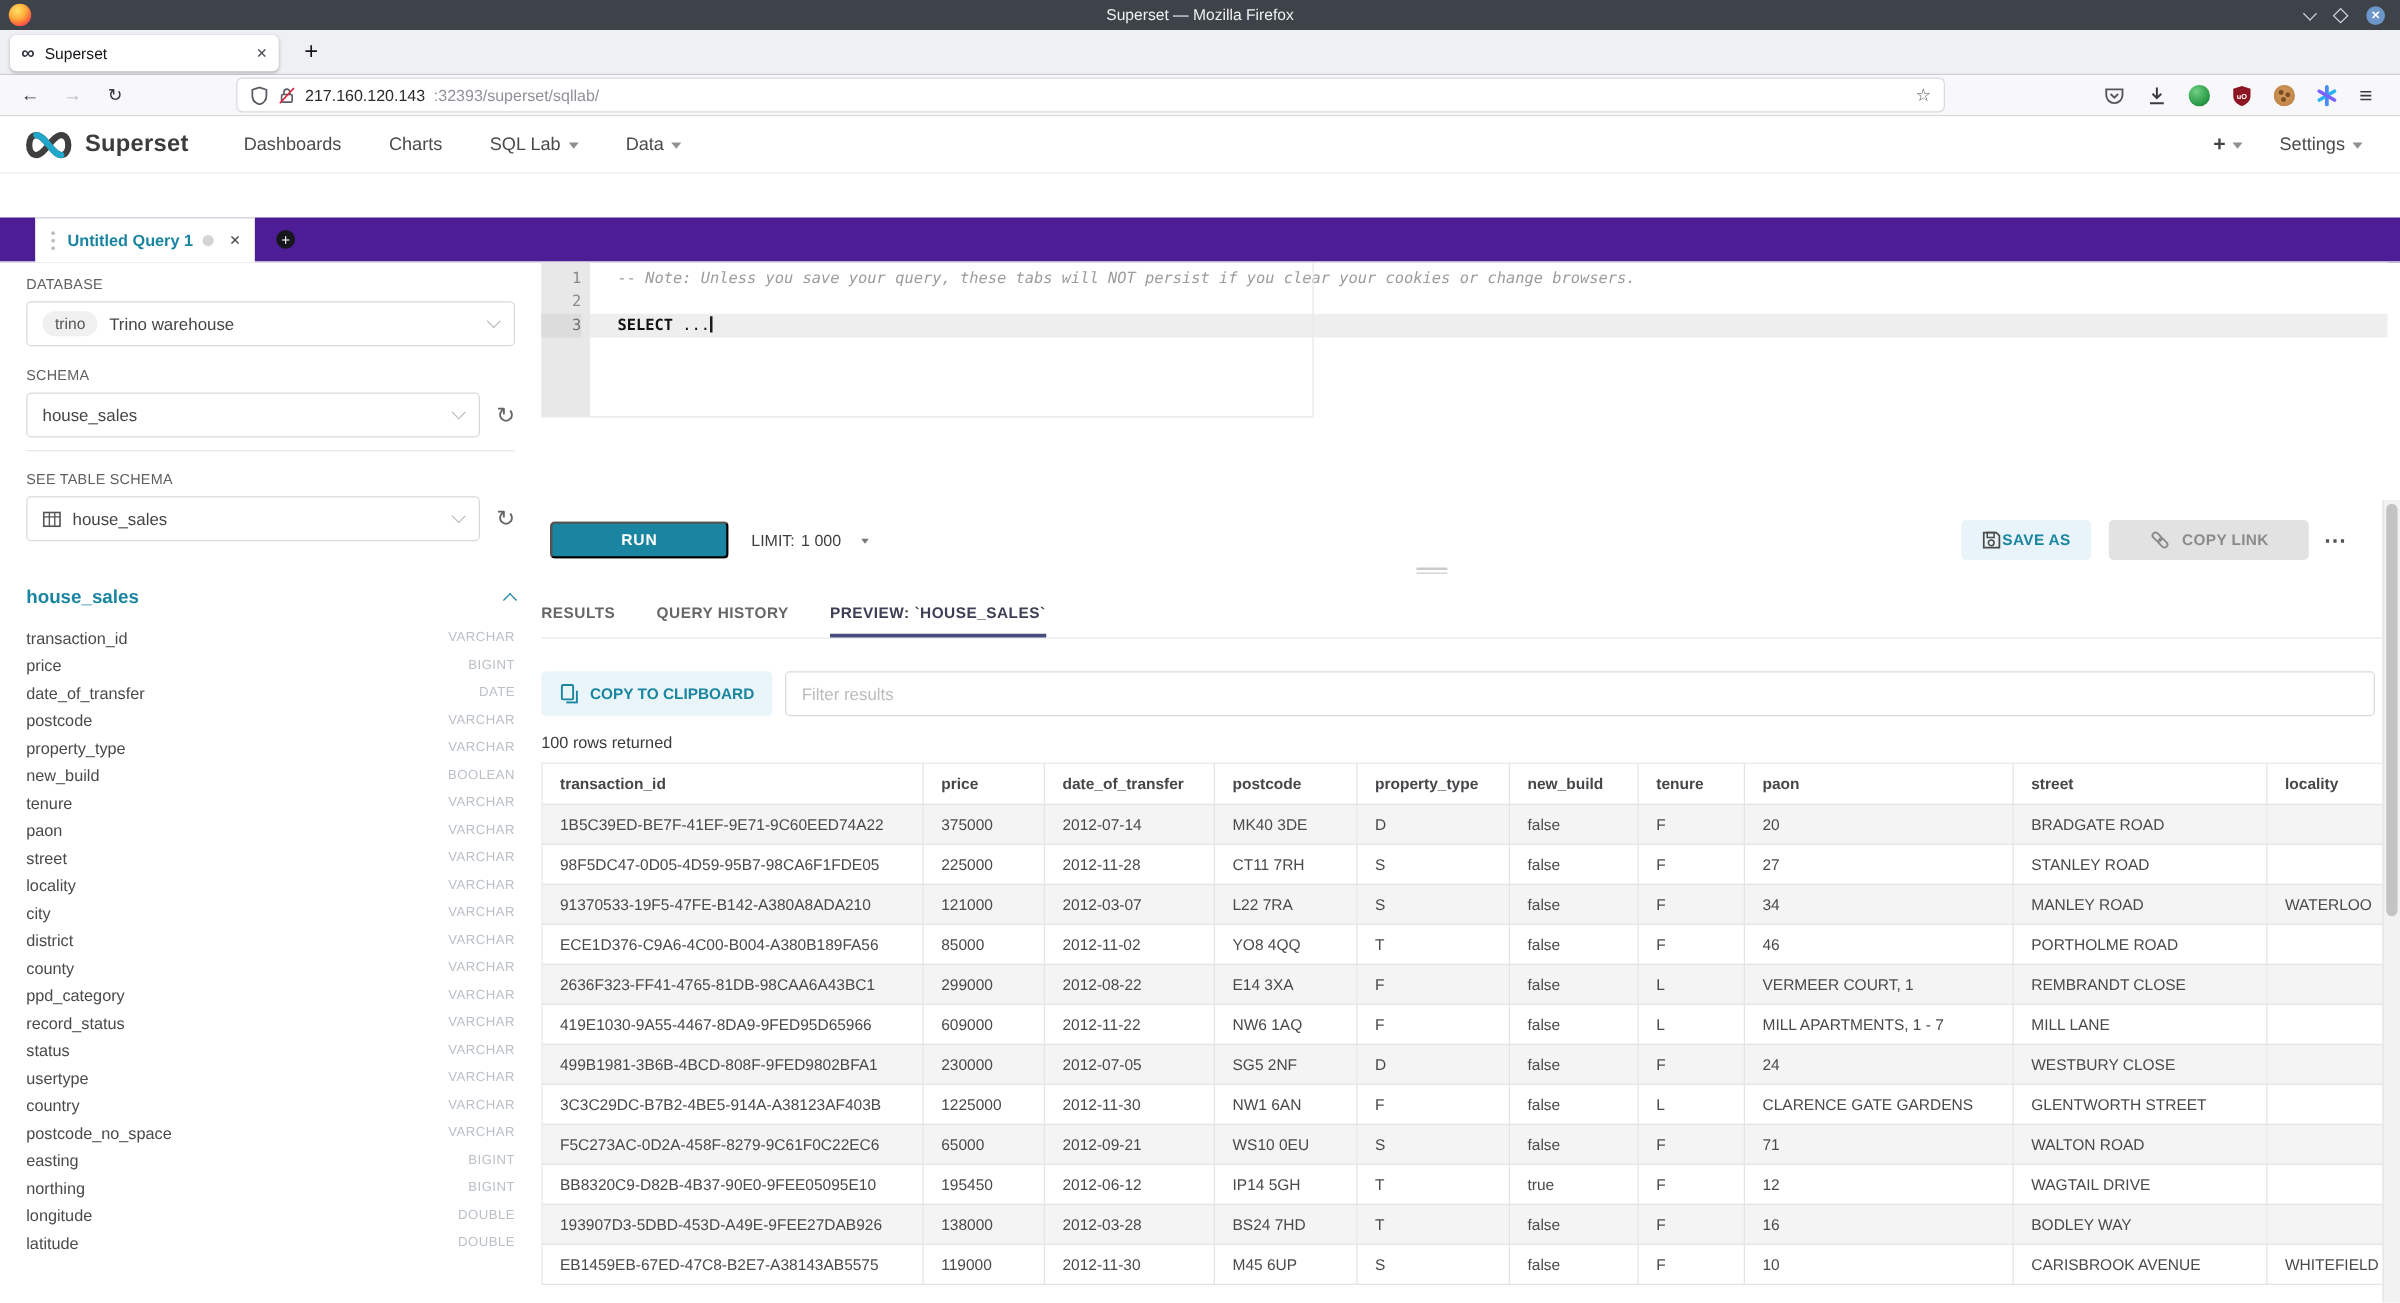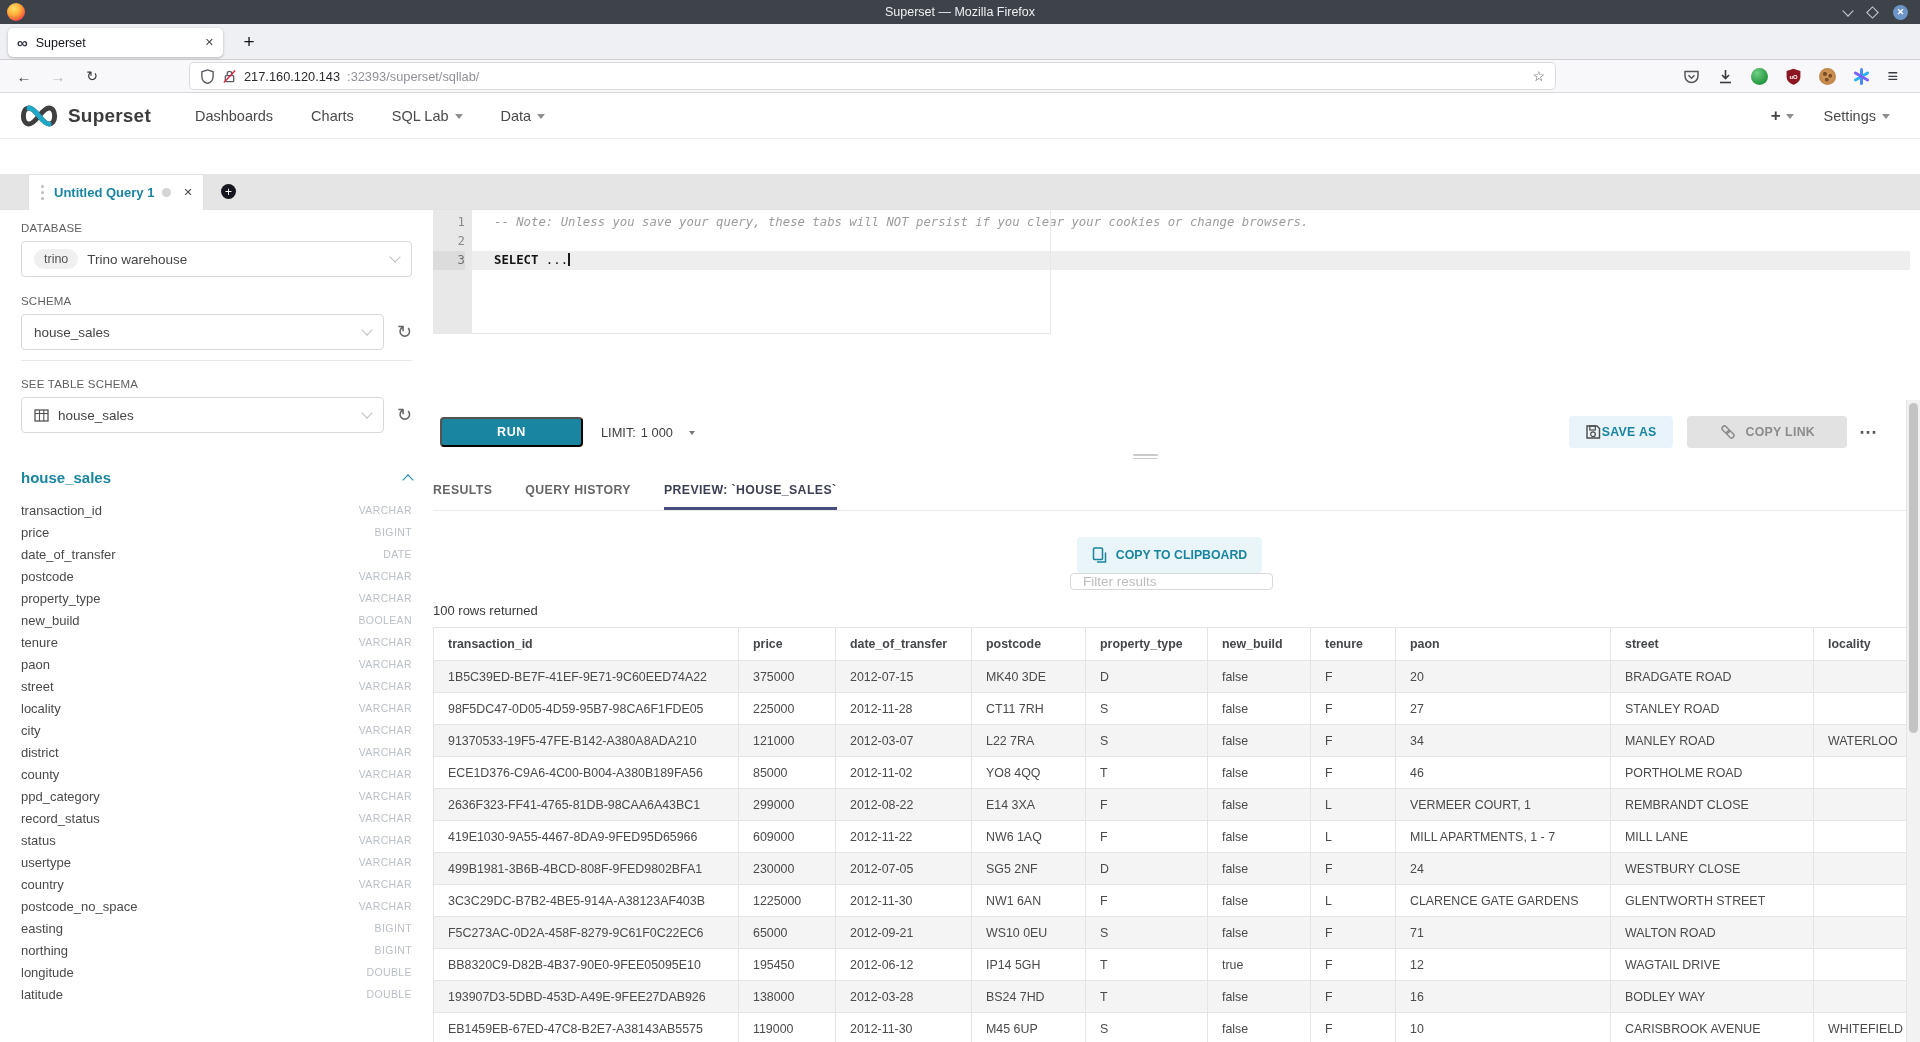--- a/index.html
+++ b/index.html
@@ -57,21 +57,21 @@
   #brand{font-size:19px;font-weight:700;color:#3c3c3c;margin-left:6px;letter-spacing:.2px;}
   #app-nav{display:flex;gap:38px;margin-left:44px;}
   .nav-item{display:flex;align-items:center;gap:6px;font-size:14.5px;color:#4a4a4a;cursor:default;}
   #sheader-right{margin-left:auto;display:flex;align-items:center;gap:30px;padding-right:14px;}
   #plus-btn{display:flex;align-items:center;gap:5px;font-size:17px;font-weight:600;color:#444;}
   #settings-btn{display:flex;align-items:center;gap:6px;font-size:14.5px;color:#4a4a4a;}
   .caret{width:0;height:0;border-left:4px solid transparent;border-right:4px solid transparent;border-top:5px solid #8f8f8f;margin-top:2px;}
   .caret.sm{border-left-width:3.5px;border-right-width:3.5px;border-top-width:4.5px;border-top-color:#777;}
 
   
-  #qtabs{position:absolute;left:0;top:174px;width:1920px;height:36px;background:#e5e5e5;}
+  #qtabs{position:absolute;left:0;top:174px;width:1920px;height:36px;background:#4c1d95;}
   #qtabs-border{position:absolute;left:0;bottom:0;width:1920px;height:1px;background:#e2e2e2;}
   #qtab-active{position:absolute;left:28px;top:0;width:176px;height:36px;background:#fff;border:1px solid #e2e2e2;border-bottom:none;
     display:flex;align-items:center;padding:0 10px;gap:8px;z-index:2;}
   .vdots{width:3px;height:3px;border-radius:50%;background:#bdbdbd;box-shadow:0 6px 0 #bdbdbd,0 -6px 0 #bdbdbd;margin:0 2px;}
   #qtab-label{font-size:13px;font-weight:600;color:#1985a0;}
   #qtab-dot{width:9px;height:9px;border-radius:50%;background:#d4d4d4;}
   #qtab-close{font-size:11px;color:#454545;margin-left:4px;}
   #qtab-add{position:absolute;left:221px;top:10px;width:15px;height:15px;border-radius:50%;background:#16161f;color:#fff;
     display:flex;align-items:center;justify-content:center;font-size:12px;line-height:1;z-index:2;}
 
@@ -129,21 +129,21 @@
 
   
   #splitter{position:absolute;left:1133px;top:452px;width:25px;height:9px;}
   #splitter::before,#splitter::after{content:"";display:block;height:1.6px;background:#cbcbcb;margin:2px 0;border-radius:2px;}
 
   
   #results{position:absolute;left:433px;top:466px;right:14px;bottom:0;background:#fff;}
   #results-tabbar{display:flex;gap:33px;border-bottom:1px solid #eaeaea;}
   .rtab{font-size:12.3px;font-weight:700;color:#666;letter-spacing:.4px;padding:17px 0 10px 0;border-bottom:3px solid transparent;}
   .rtab-active{color:#3d4054;border-bottom-color:#474d7d;}
-  #results-controls{display:flex;align-items:center;margin-top:26px;flex-direction:column;}
+  #results-controls{display:flex;align-items:center;margin-top:26px;}
   #copy-clip-btn{height:36px;background:#e9f5f9;border-radius:4px;display:flex;align-items:center;gap:9px;
     padding:0 15px;color:#1985a0;font-weight:700;font-size:12.3px;flex:none;}
   #filter-input{flex:1;margin-left:10px;margin-right:6px;height:36px;border:1px solid #d9d9d9;border-radius:4px;
     padding:0 12px;font-size:13.5px;color:#333;font-family:inherit;outline:none;}
   #filter-input::placeholder{color:#bcbcbc;}
   #row-count{margin-top:13px;font-size:13px;color:#3a3a3a;}
   #table-wrap{margin-top:9px;overflow:hidden;}
   #results-table{border-collapse:collapse;table-layout:fixed;width:1480px;}
   #results-table th,#results-table td{border:1px solid #e4e4e4;padding:0 14px;text-align:left;font-size:12.4px;
     overflow:hidden;white-space:nowrap;}
@@ -486,21 +486,21 @@
             <th>tenure</th>
             <th>paon</th>
             <th>street</th>
             <th>locality</th>
           </tr>
         </thead>
         <tbody>
           <tr>
             <td>1B5C39ED-BE7F-41EF-9E71-9C60EED74A22</td>
             <td>375000</td>
-            <td>2012-07-15</td>
+            <td>2012-07-14</td>
             <td>MK40 3DE</td>
             <td>D</td>
             <td>false</td>
             <td>F</td>
             <td>20</td>
             <td>BRADGATE ROAD</td>
             <td></td>
           </tr>
           <tr>
             <td>98F5DC47-0D05-4D59-95B7-98CA6F1FDE05</td>

